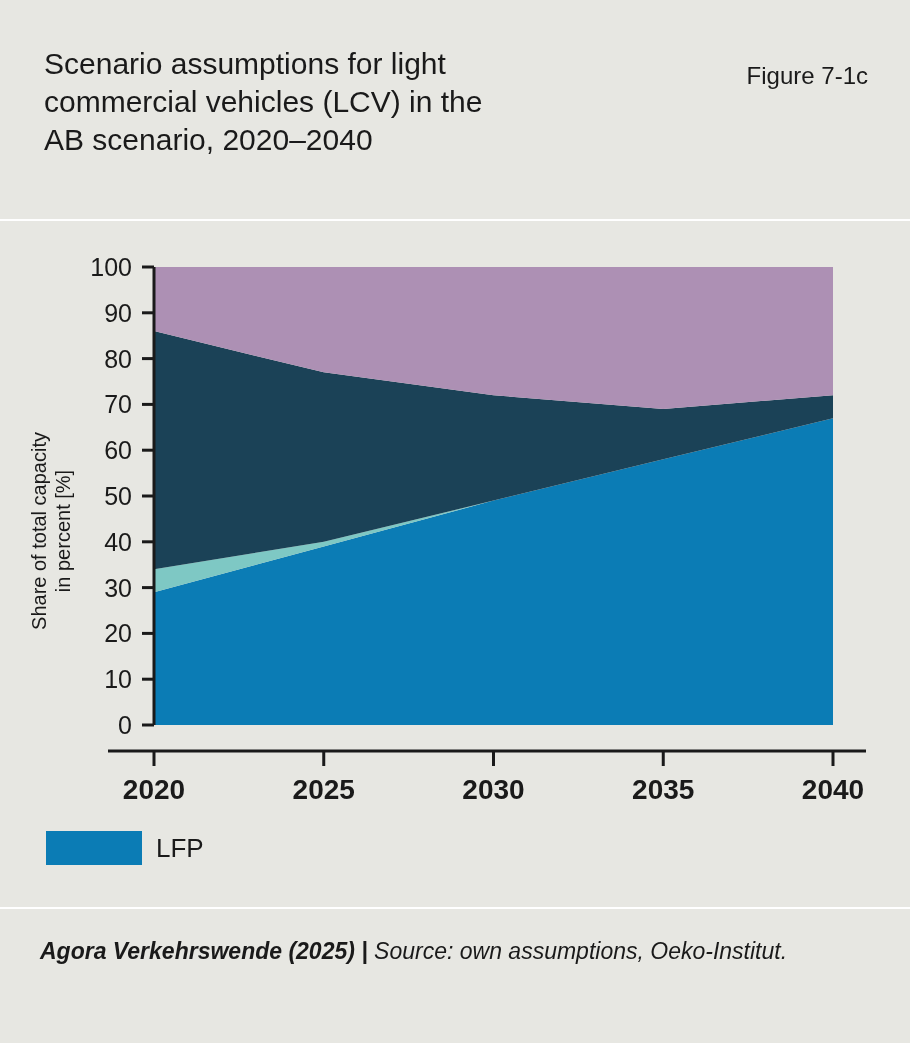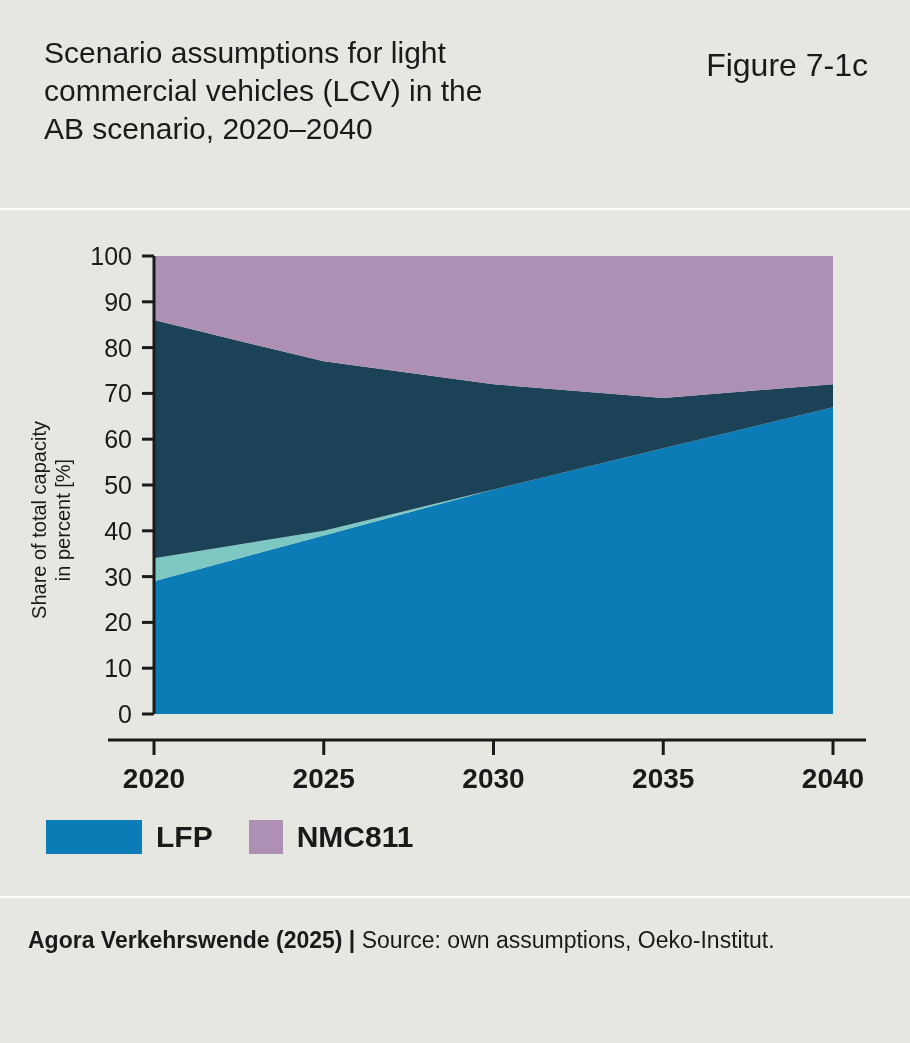--- a/index.html
+++ b/index.html
@@ -21,34 +21,35 @@
     background: #e7e7e2;
     box-sizing: border-box;
   }
 
   
   .header {
     position: relative;
     padding: 34px 40px 22px 44px;
     box-sizing: border-box;
     height: 208px;
+    margin-top: 11px;
   }
   .title {
     font-size: 30px;
     line-height: 38px;
     font-weight: 400;
     color: #1a1a1a;
     max-width: 560px;
     white-space: pre-line;
   }
   .figure-label {
     position: absolute;
     right: 42px;
     top: 46px;
-    font-size: 32px;
+    font-size: 24px;
     line-height: 38px;
     color: #1a1a1a;
   }
 
   .rule {
     height: 2px;
     background: #ffffff;
     width: 100%;
   }
 
@@ -85,34 +86,34 @@
     align-items: center;
     margin-right: 36px;
   }
   .legend-swatch {
     width: 34px;
     height: 34px;
     margin-right: 14px;
     flex: none;
   }
   .legend-label {
-    font-size: 30px;
+    font-size: 26px;
     color: #1a1a1a;
     white-space: nowrap;
-    font-weight: bold;
   }
   .lg-0 { width: 96px; }
   .lg-1 { width: 96px; }
   .lg-2 { width: 96px; }
 
   
   .footer {
     position: relative;
-    padding: 26px 44px 0 28px;
+    padding: 26px 44px 0 40px;
     box-sizing: border-box;
+    font-style: italic;
   }
   .footer-text {
     font-size: 23px;
     line-height: 33px;
     color: #1a1a1a;
   }
   .footer-text b {
     font-weight: 700;
   }
   .axis-title {
@@ -197,24 +198,20 @@
             <text class="tick-label-x" x="833" y="578" text-anchor="middle">2040</text>
           </g>
       </svg>
     </div>
 
     <div class="legend">
       <div class="legend-item">
         <span class="legend-swatch lg-0" style="background: rgb(11, 124, 181);"></span>
         <span class="legend-label">LFP</span>
       </div>
-      <div class="legend-item">
-        <span class="legend-swatch" style="background: rgb(173, 144, 180);"></span>
-        <span class="legend-label">NMC811</span>
-      </div>
     </div>
   </div>
 
   <div class="rule"></div>
 
   <div class="footer">
     <div class="footer-text">
       <b>Agora Verkehrswende (2025) |</b><span> Source: own assumptions, Oeko-Institut.</span>
     </div>
   </div>

